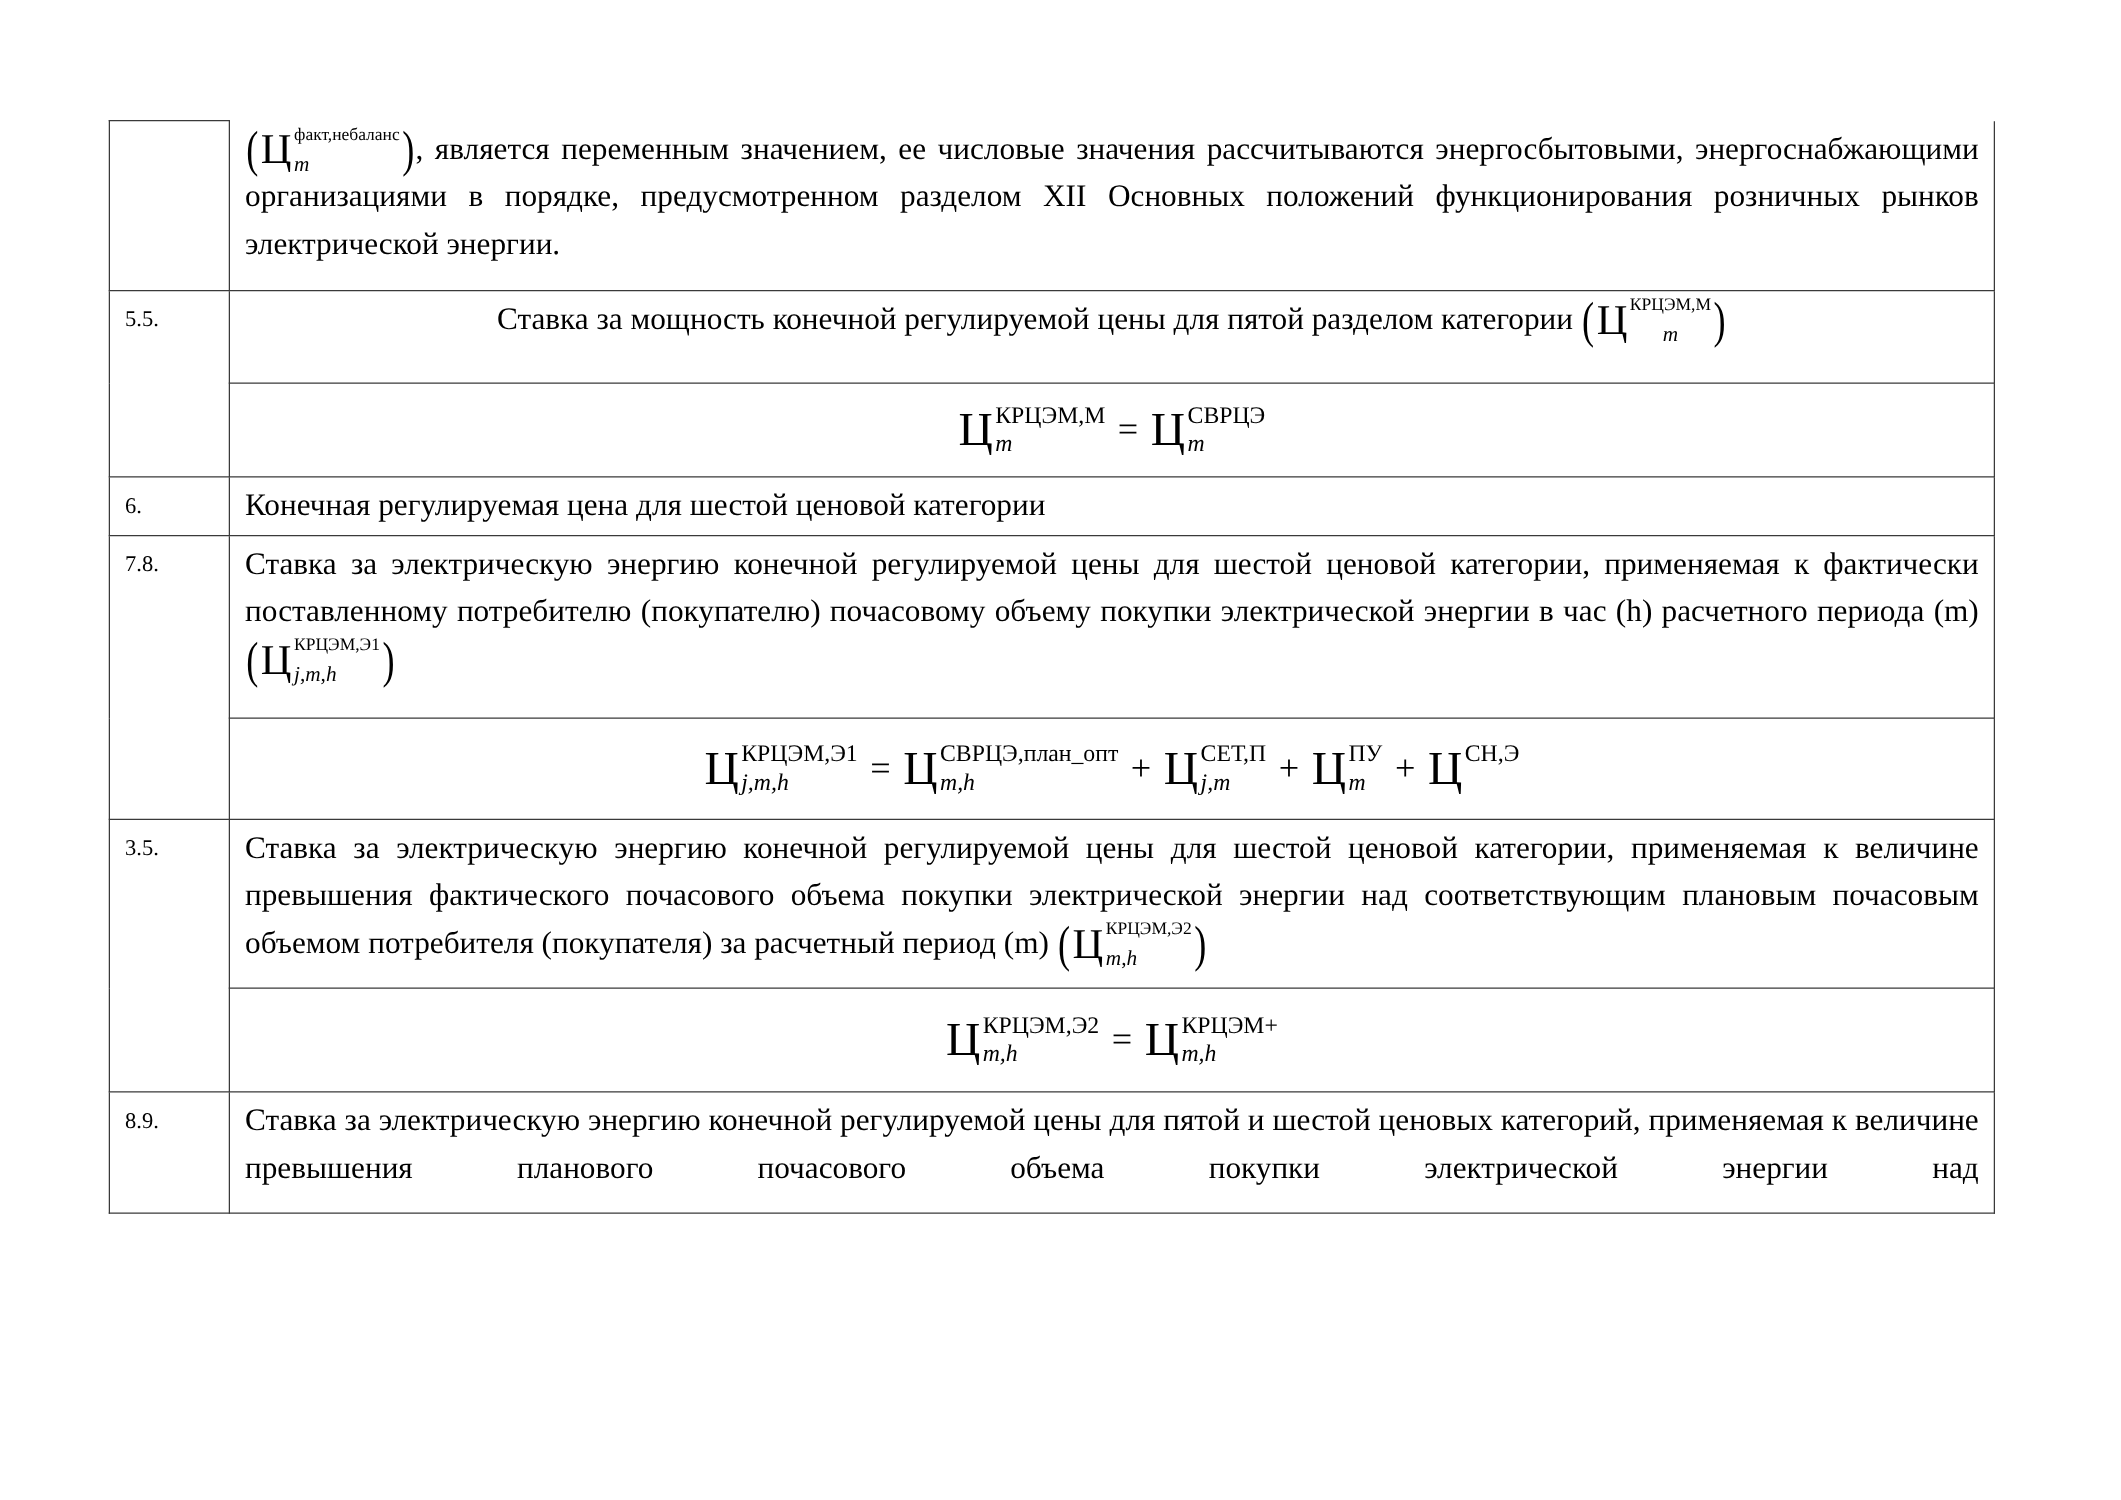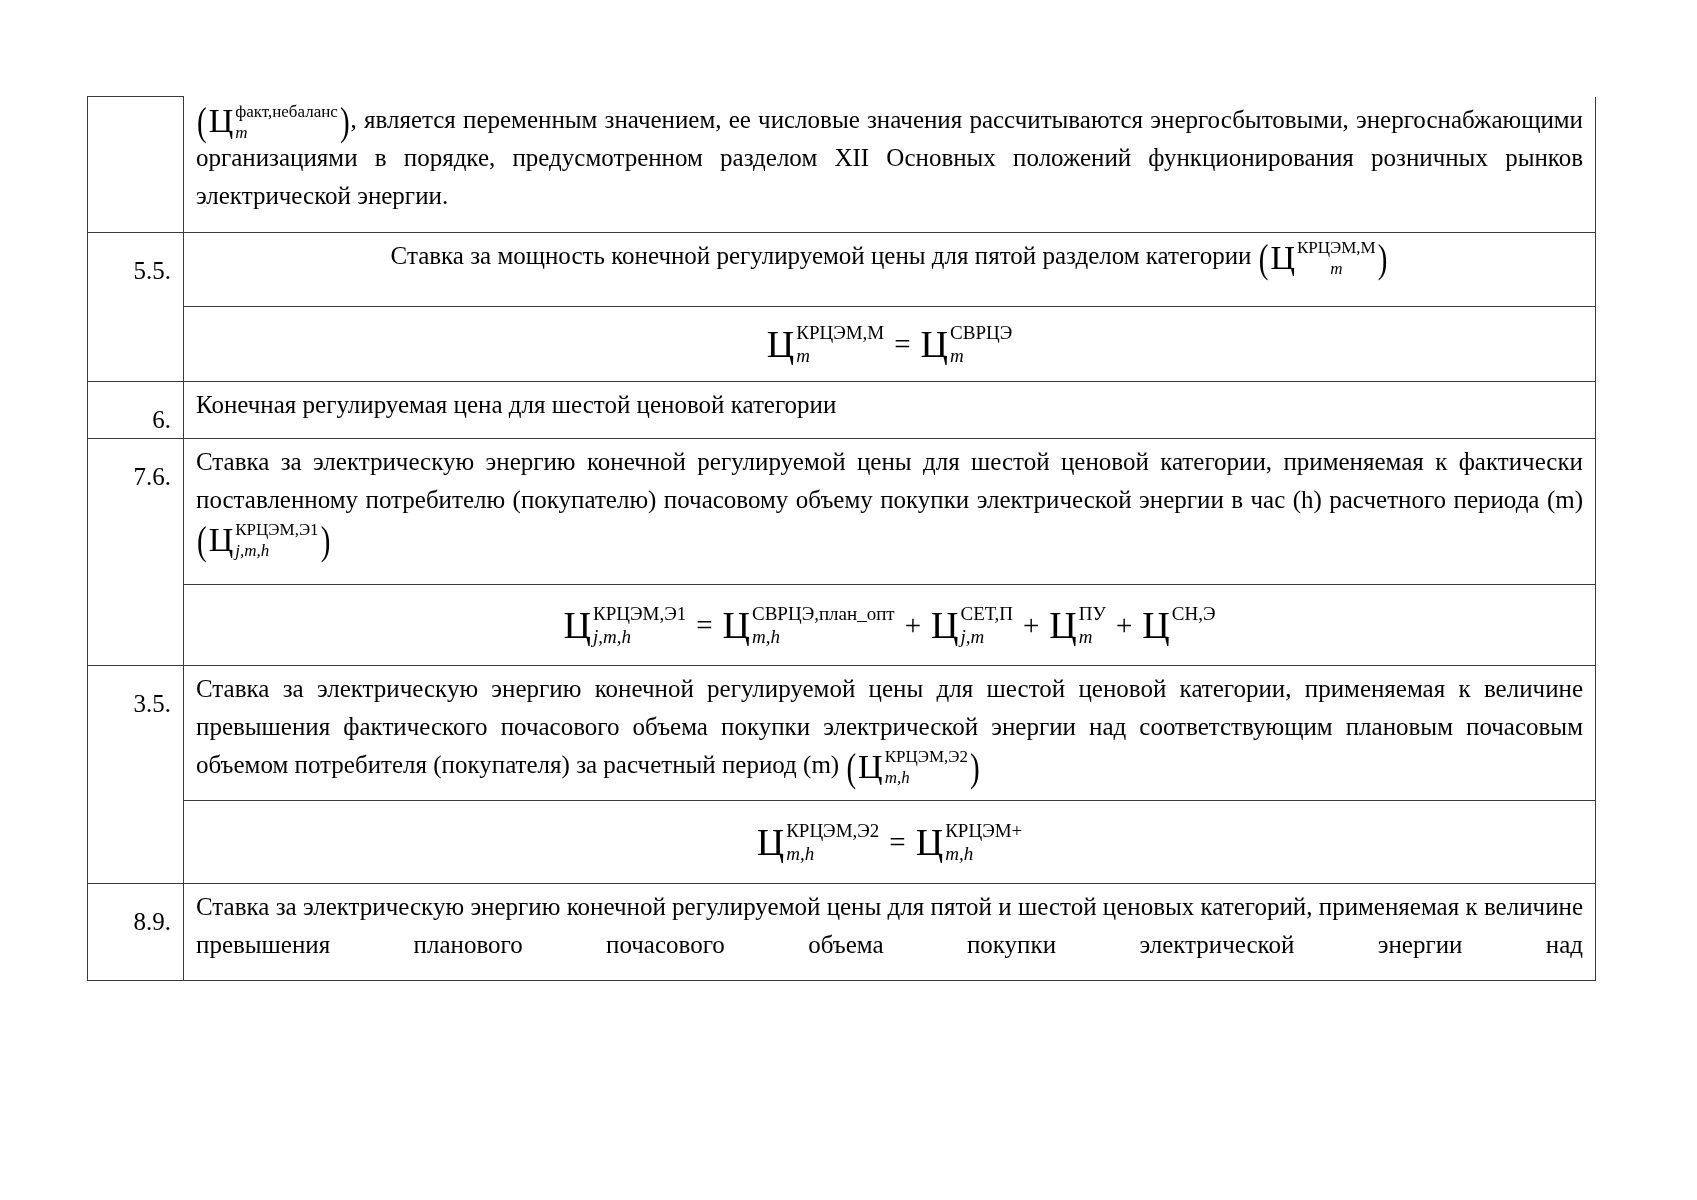--- a/index.html
+++ b/index.html
@@ -17,41 +17,41 @@
     table-layout:fixed;
   }
   td{
     border:1.6px solid #3a3a3a;
     padding:4px 12px;
     vertical-align:top;
     box-sizing:border-box;
   }
   td.num{
     width:96px;
-    text-align:right;
-    font-size:25px;
-    padding-top:24px;
+    text-align:left;
+    font-size:18px;
+    padding-top:12px;
   }
   td.content{ width:1412px; }
   td.no-top{ border-top:none; }
   td.num-top{ border-top:1.6px solid #3a3a3a; }
   .txt{ font-size:25px; line-height:38px; }
   .justify{ text-align:justify; }
   .justify-all{ text-align:justify; text-align-last:justify; }
   .center{ text-align:center; }
   .left{ text-align:left; }
   .h136{ height:136px; } .h74{ height:74px; } .h75{ height:75px; }
   .h47{ height:47px; }  .h146{ height:146px; } .h81{ height:81px; }
   .h135{ height:135px; } .h83{ height:83px; } .h97{ height:97px; }
 
   
   .mf{ display:inline-flex; align-items:center; vertical-align:middle; margin:0 1px; }
   .mf-base{ font-size:34px; line-height:0.9; }
   .mf-ss{ display:inline-flex; flex-direction:column; justify-content:center; line-height:1; margin-left:2px; }
-  .mf-sup{ font-size:17px; min-height:17px; white-space:nowrap; transform:translateY(-2px); display:block; }
+  .mf-sup{ font-size:14px; min-height:17px; white-space:nowrap; transform:translateY(-2px); display:block; }
   .mf-sub{ font-size:17px; min-height:17px; white-space:nowrap; transform:translateY(2px); font-style:italic; display:block; }
   .mf-op{ font-size:29px; margin:0 9px; vertical-align:middle; display:inline-block; }
   .mf-paren{ display:inline-block; transform:scaleY(1.4); font-size:29px; line-height:1; vertical-align:middle; margin:0 1px; }
   .ifx{ white-space:nowrap; display:inline-flex; align-items:center; vertical-align:middle; }
   .eqcell{ vertical-align:middle; }
   .eq{ display:flex; justify-content:center; align-items:center; }
   .eq .mf-base{ font-size:38px; }
   .eq .mf-sup,.eq .mf-sub{ font-size:19px; min-height:19px; }
 </style>
 </head>
@@ -119,21 +119,21 @@
     </tr>
 
     <tr>
       <td class="num h47">6.</td>
       <td class="content txt left h47">
         <span>Конечная регулируемая цена для шестой ценовой категории</span>
       </td>
     </tr>
 
     <tr>
-      <td class="num h146" rowspan="2">7.6.</td>
+      <td class="num h146" rowspan="2">7.8.</td>
       <td class="content txt justify h146">
         <span>Ставка за электрическую энергию конечной регулируемой цены для шестой ценовой категории, применяемая к фактически поставленному потребителю (покупателю) почасовому объему покупки электрической энергии в час (h) расчетного периода (m)</span>
         <span class="ifx">
               <span class="mf-paren">(</span>
               <span class="mf">
                 <span class="mf-base">Ц</span>
                 <span class="mf-ss">
                   <span class="mf-sup">КРЦЭМ,Э1</span>
                   <span class="mf-sub">j,m,h</span>
                 </span>

